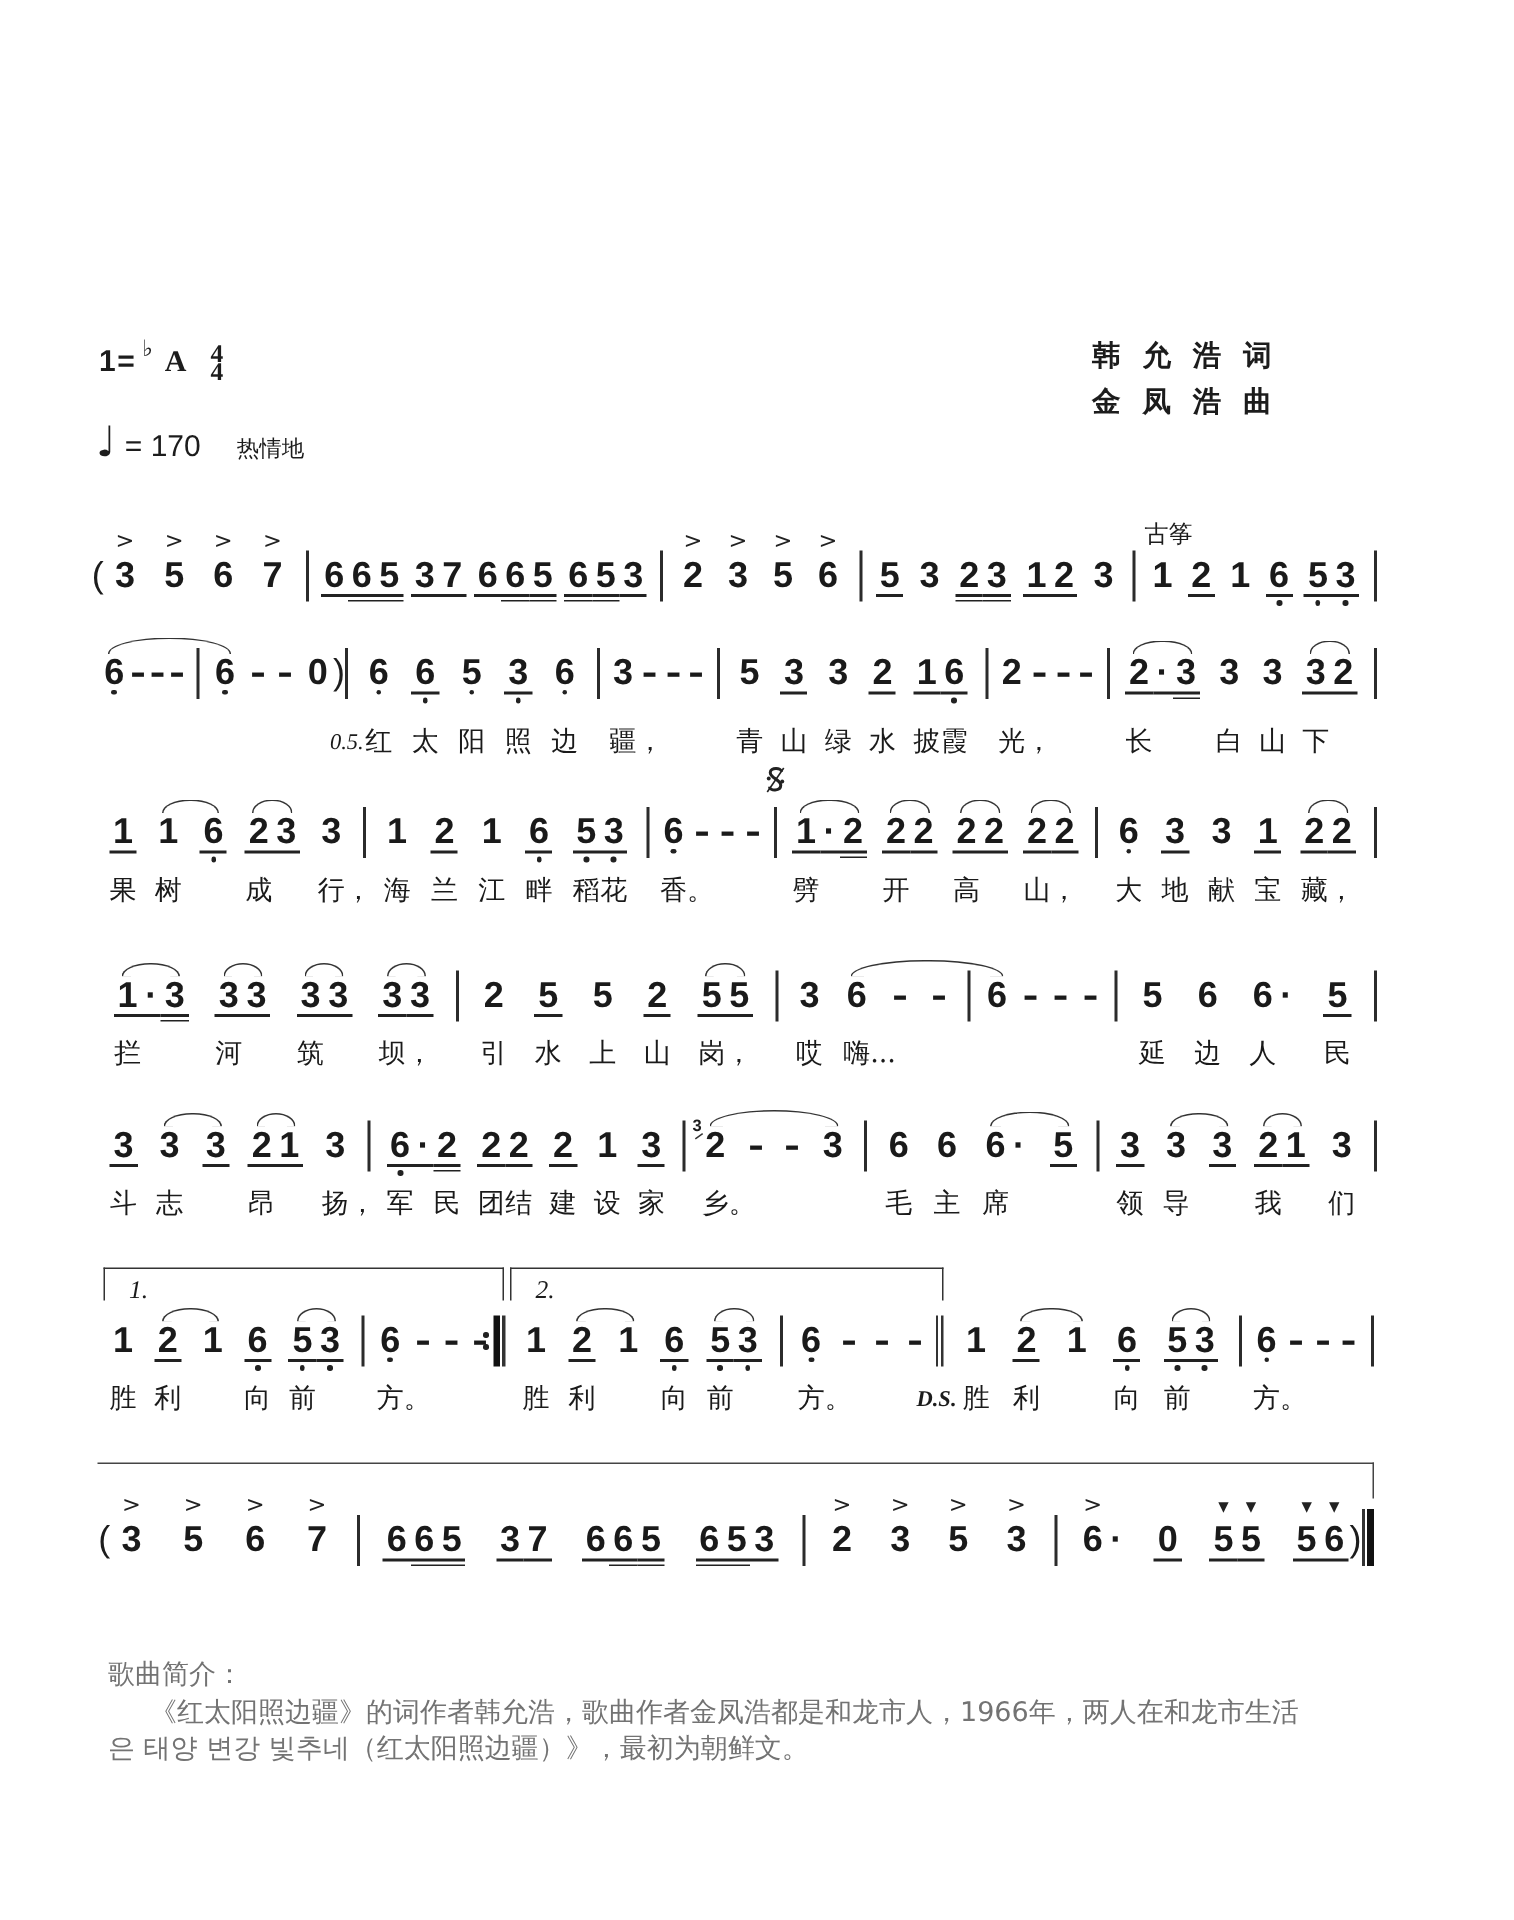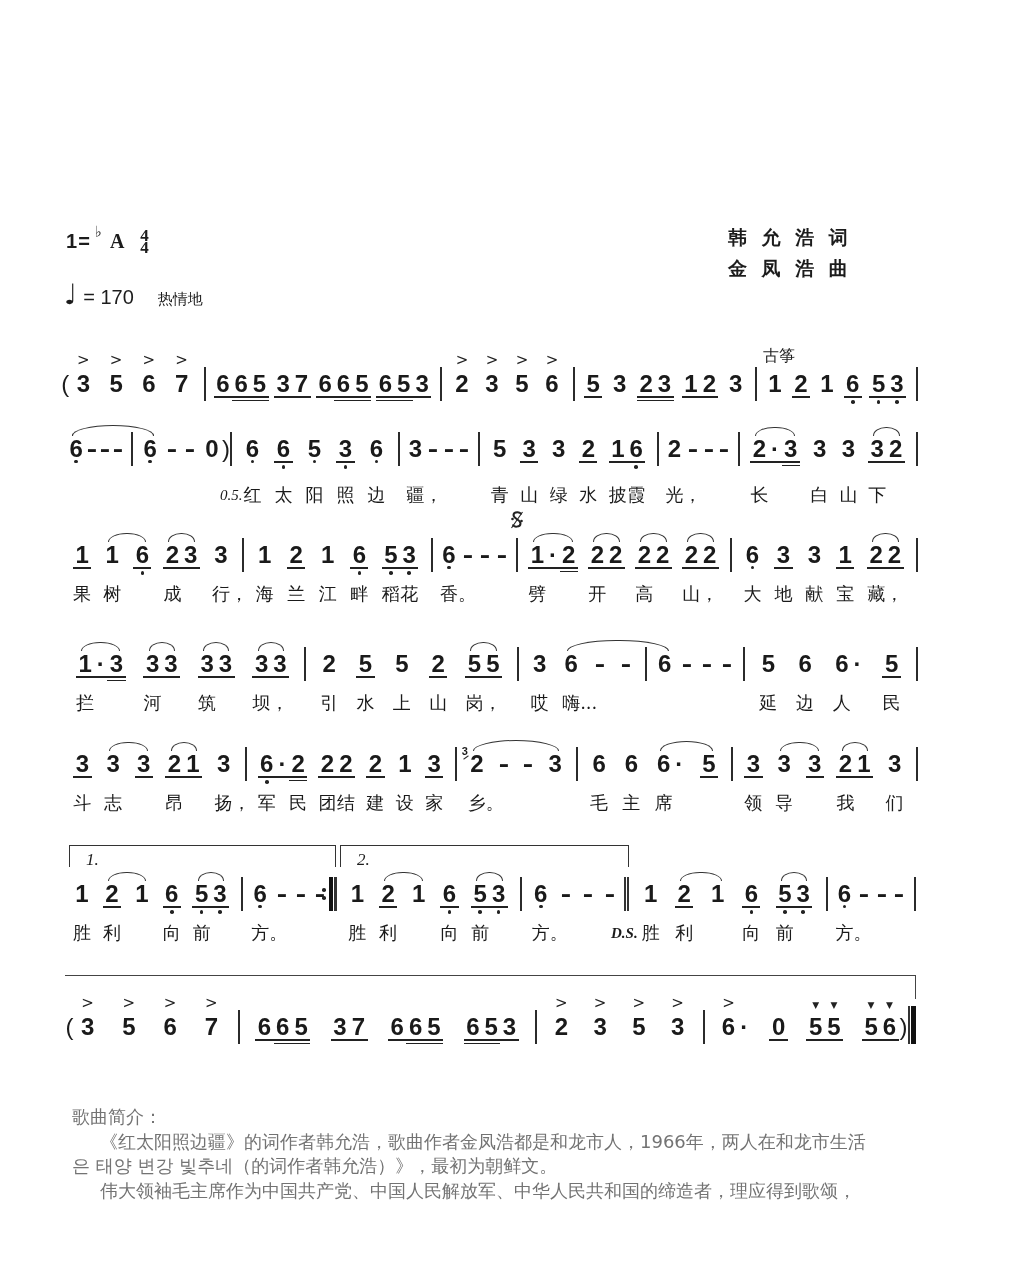--- a/index.html
+++ b/index.html
@@ -1459,22 +1459,21 @@
             <span class="post">)</span>
           </span>
         </span>
         <span class="bar bar-final"></span>
       </div>
     </div>
 
   <div class="intro">
     <span class="line">歌曲简介：</span>
     <span class="line indent">《红太阳照边疆》的词作者韩允浩，歌曲作者金凤浩都是和龙市人，1966年，两人在和龙市生活</span>
-    <span class="line">은 태양 변강 빛추네（的词作者韩允浩）》，最初为朝鲜文。</span>
-    <span class="line indent">伟大领袖毛主席作为中国共产党、中国人民解放军、中华人民共和国的缔造者，理应得到歌颂，</span>
+    <span class="line">은 태양 변강 빛추네（红太阳照边疆）》，最初为朝鲜文。</span>
   </div>
 <div class="tie" style="left: 72.2578px; width: 81.8281px; height: 10.7276px; top: 425.272px;"></div>
     <div class="tie" style="left: 755.398px; width: 39.3594px; height: 9.31198px; top: 426.688px;"></div>
     <div class="tie" style="left: 873.195px; width: 26.3594px; height: 8.87865px; top: 427.121px;"></div>
     <div class="tie" style="left: 108.18px; width: 38.125px; height: 9.27083px; top: 532.729px;"></div>
     <div class="tie" style="left: 168.43px; width: 26.3594px; height: 8.87865px; top: 533.121px;"></div>
     <div class="tie" style="left: 533.32px; width: 39.3594px; height: 9.31198px; top: 532.688px;"></div>
     <div class="tie" style="left: 593.32px; width: 26.3594px; height: 8.87865px; top: 533.121px;"></div>
     <div class="tie" style="left: 640.32px; width: 26.3594px; height: 8.87865px; top: 533.121px;"></div>
     <div class="tie" style="left: 687.32px; width: 26.3594px; height: 8.87865px; top: 533.121px;"></div>

